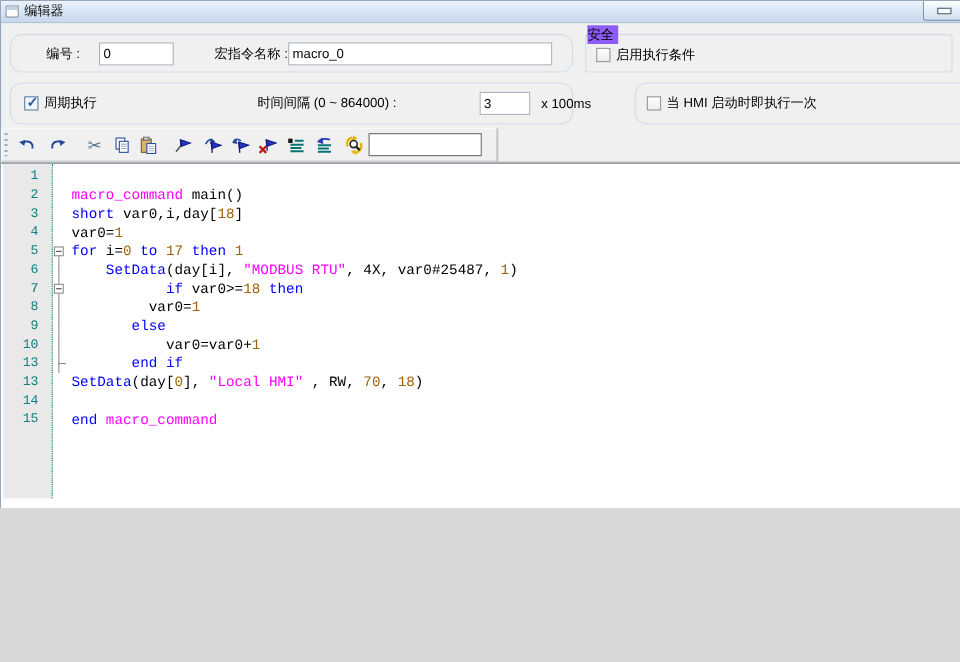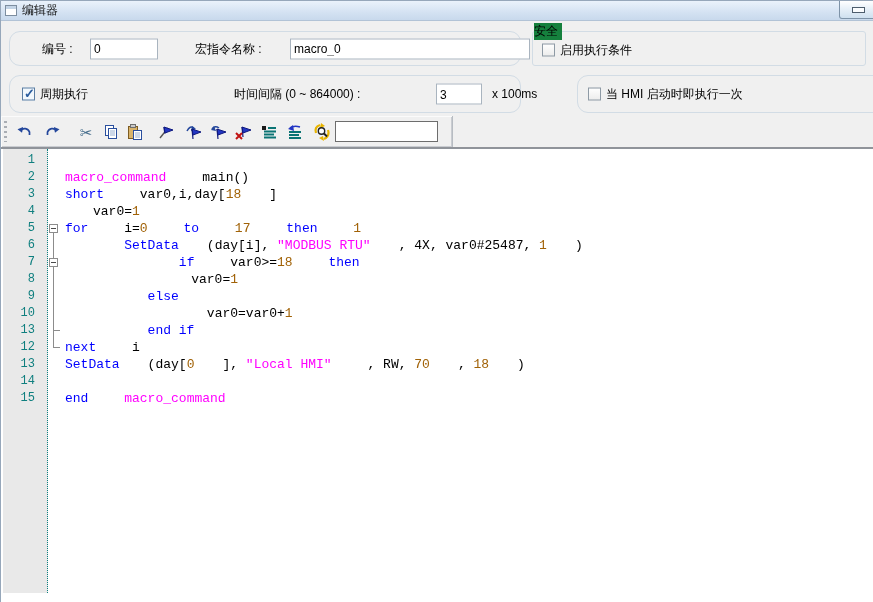--- a/index.html
+++ b/index.html
@@ -1,18 +1,18 @@
 <!DOCTYPE html>
 <html><head>
 <meta charset="utf-8">
 <style>
   html,body{margin:0;padding:0;background:#d8d8d8;}
   *{box-sizing:border-box;}
   .window{
-    position:relative;width:873px;height:602px;background:#f0f0f0;
+    position:relative;width:873px;height:462px;background:#f0f0f0;
     font-family:"Liberation Sans",sans-serif;font-size:12px;color:#000;
     overflow:hidden;border-left:1px solid #96a7ba;border-top:1px solid #96a7ba;
   }
   
   .titlebar{
     position:absolute;left:0;top:0;right:0;height:20px;
     background:linear-gradient(#eaf2fb,#d4e2f2 60%,#c8d9ec);
     border-bottom:1px solid #b2c3d6;display:flex;align-items:center;
   }
   .app-icon{width:12px;height:11px;margin:0 5px 0 4px;border:1px solid #7d8ea0;background:#fff;position:relative;}
@@ -24,21 +24,21 @@
     background:linear-gradient(#ffffff,#e7f0f8 45%,#cfe0ef);
     display:flex;align-items:center;justify-content:center;
   }
   .win-btn .glyph{width:13px;height:6px;border:1px solid #4d5d6d;background:#fafcfe;}
   
   .group{position:absolute;border:1px solid #d2dce5;border-radius:11px;background:#f0f0f0;}
   .g1{left:8px;top:30px;width:512px;height:35px;}
   .g3{left:8px;top:74px;width:512px;height:38px;}
   .g4{left:531px;top:74px;width:334px;height:38px;margin-left:45px;}
   .fieldset{position:absolute;left:531px;top:22px;width:334px;height:43px;}
-  .fieldset .legend{position:absolute;left:2px;top:0;padding-right:4px;background:#15803d;z-index:2;}
+  .fieldset .legend{position:absolute;left:2px;top:0;padding-right:4px;background:#8b5cf6;z-index:2;}
   .fieldset .box{position:absolute;left:0;right:0;top:8px;bottom:0;border:1px solid #d2dce5;border-radius:3px;}
   .lbl{position:absolute;top:50%;transform:translateY(-50%);white-space:nowrap;}
   .txt{
     position:absolute;top:50%;transform:translateY(-50%);height:21px;
     border:1px solid #a9b4bf;background:#fff;font-family:"Liberation Sans",sans-serif;
     font-size:12px;padding:0 3px;color:#000;
   }
   .chkrow{position:absolute;top:50%;transform:translateY(-50%);display:flex;align-items:center;gap:5px;white-space:nowrap;}
   .cb{width:13px;height:13px;border:1px solid #8e9aa5;background:linear-gradient(#fefefe,#ededed);position:relative;flex:0 0 auto;}
   .cb.checked{border-color:#5b7da2;background:#f2f8fd;}
@@ -66,40 +66,40 @@
   .fold .vl.low{top:9px;}
   .fold .vl.up{bottom:8px;}
   .fold .hs{left:11px;top:8px;width:7px;height:0;border-top:1px solid #8c8c8c;}
   .fold .bx{left:7px;top:4px;width:9px;height:9px;border:1px solid #8c8c8c;background:#fff;}
   .fold .bx::after{content:"";position:absolute;left:1px;right:1px;top:3px;border-top:1px solid #4a4a4a;}
   .code{white-space:pre;}
   .t-k{color:#0000ff;}
   .t-n{color:#a16207;}
   .t-s{color:#ff00ff;}
   .t-m{color:#ff00ff;text-align:right;}
-  .t-p{color:#000;padding-left:28px;}
+  .t-p{color:#000;}
 </style>
 </head>
 <body>
 
 <div class="window">
 
   <div class="titlebar">
     <span class="app-icon"></span>
     <span class="title">编辑器</span>
     <span class="win-btn">
         <span class="glyph"></span>
       </span>
   </div>
 
   <div class="group g1">
     <span class="lbl" style="left:32px;">编号 :</span>
     <input class="txt" style="left: 80px; width: 68px;" value="0">
     <span class="lbl" style="left:185px;">宏指令名称 :</span>
-    <input class="txt" style="left: 280px; width: 240px;" value="macro_0">
+    <input class="txt" style="left: 252px; width: 240px;" value="macro_0">
   </div>
 
   <div class="fieldset">
     <span class="legend">安全</span>
     <span class="box"></span>
     <span class="chkrow" style="left:10px;top:62%;">
       <span class="cb"></span>
       <span>启用执行条件</span>
     </span>
   </div>
@@ -286,28 +286,20 @@
         </div>
         <div class="crow">
           <span class="ln">13</span>
           <span class="fold">
             <i class="vl"></i>
             <i class="hs"></i>
           </span>
           <span class="code"><span class="t-p">       </span><span class="t-k">end if</span></span>
         </div>
         <div class="crow">
-          <span class="ln">12</span>
-          <span class="fold">
-            <i class="vl up"></i>
-            <i class="hs"></i>
-          </span>
-          <span class="code"><span class="t-k">next</span><span class="t-p"> i</span></span>
-        </div>
-        <div class="crow">
           <span class="ln">13</span>
           <span class="fold"></span>
           <span class="code"><span class="t-k">SetData</span><span class="t-p">(day[</span><span class="t-n">0</span><span class="t-p">], </span><span class="t-s">"Local HMI"</span><span class="t-p"> , RW, </span><span class="t-n">70</span><span class="t-p">, </span><span class="t-n">18</span><span class="t-p">)</span></span>
         </div>
         <div class="crow">
           <span class="ln">14</span>
           <span class="fold"></span>
           <span class="code"></span>
         </div>
         <div class="crow">

